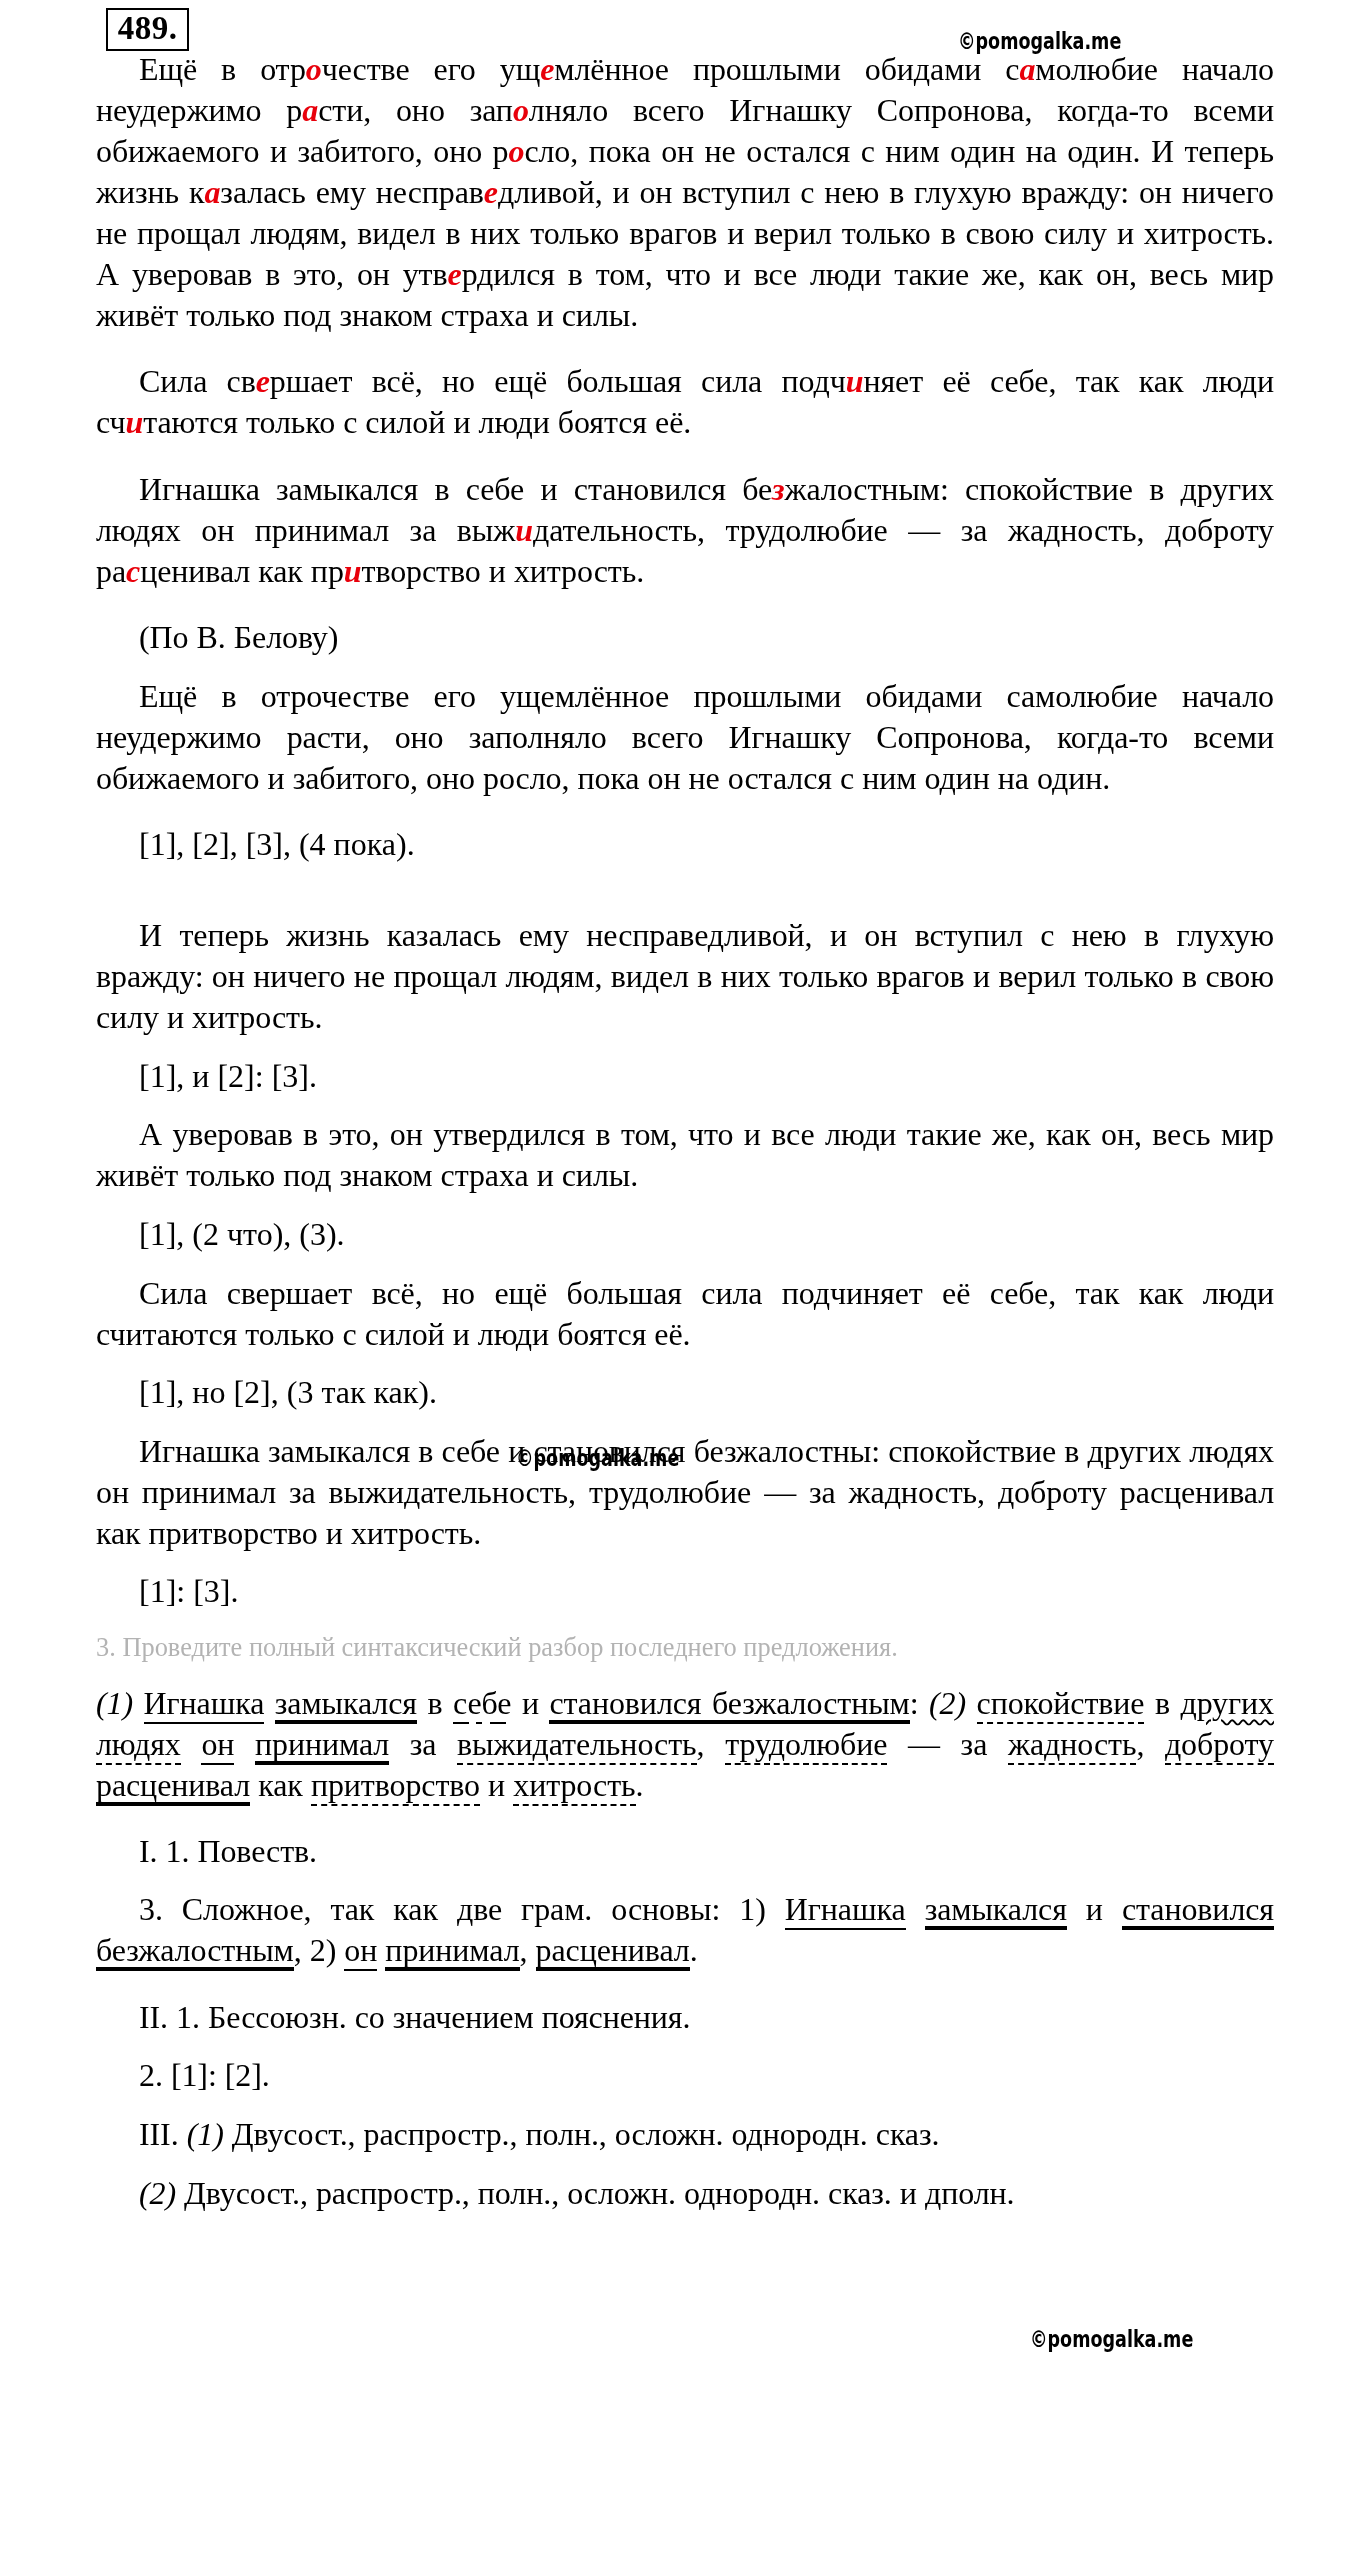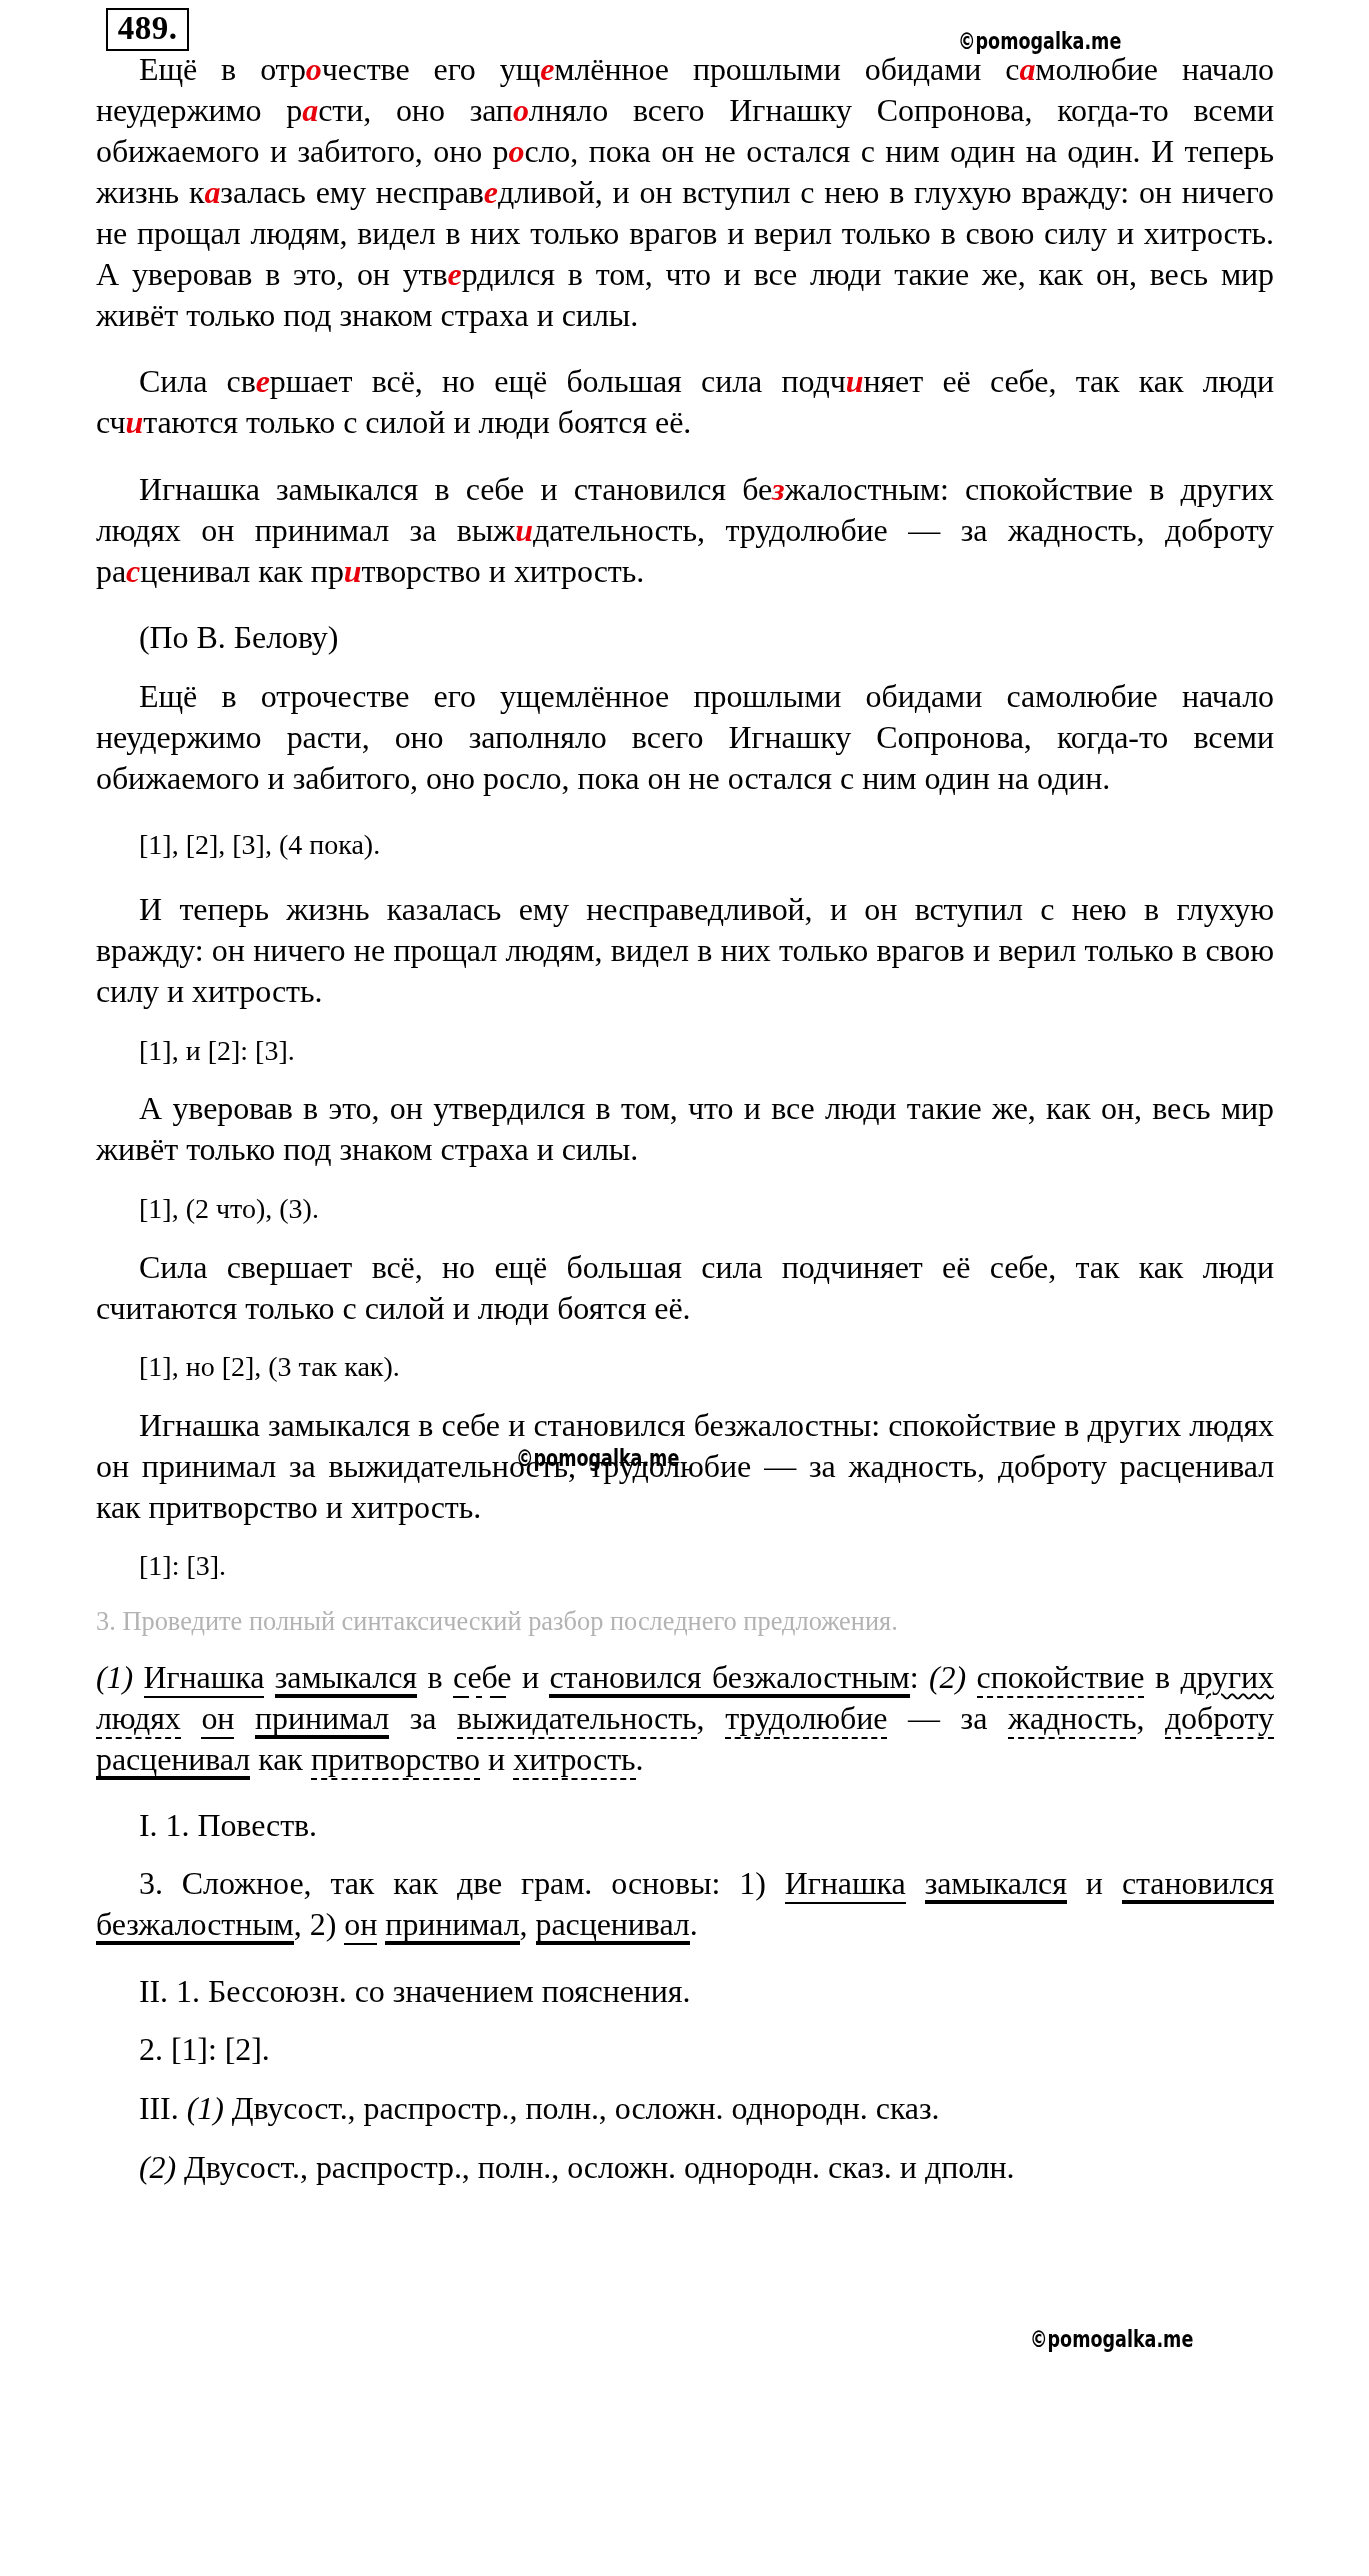--- a/index.html
+++ b/index.html
@@ -49,31 +49,31 @@
     font-size: 32px;
     line-height: 41px;
     text-align: justify;
     text-indent: 43px;
     letter-spacing: -0.1px;
     word-spacing: 0.2px;
   }
   p.par.noindent { text-indent: 0; }
   p.gap-sm { margin-top: 17.6px; }
   p.gap-md { margin-top: 25.4px; }
-  p.gap-lg { margin-top: 24px; }
+  p.gap-lg { margin-top: 50px; }
   p.tight { text-align: left; }
 
   .red {
     color: #e8000b;
     font-style: italic;
     font-weight: bold;
   }
 
   .scheme {
-    font-size: 28px;
+    font-size: 32px;
     line-height: 41px;
     text-indent: 43px;
     margin: 0;
   }
 
   .hint {
     font-size: 26.4px;
     line-height: 35px;
     color: #b3b3b3;
     margin: 0;

